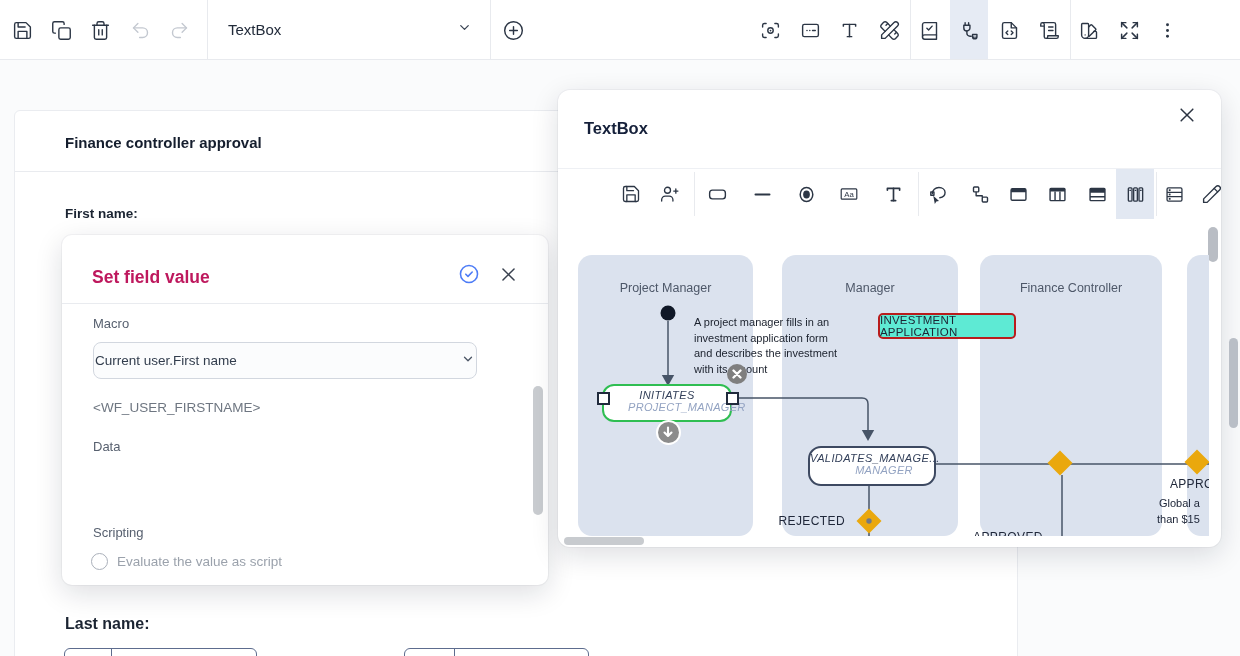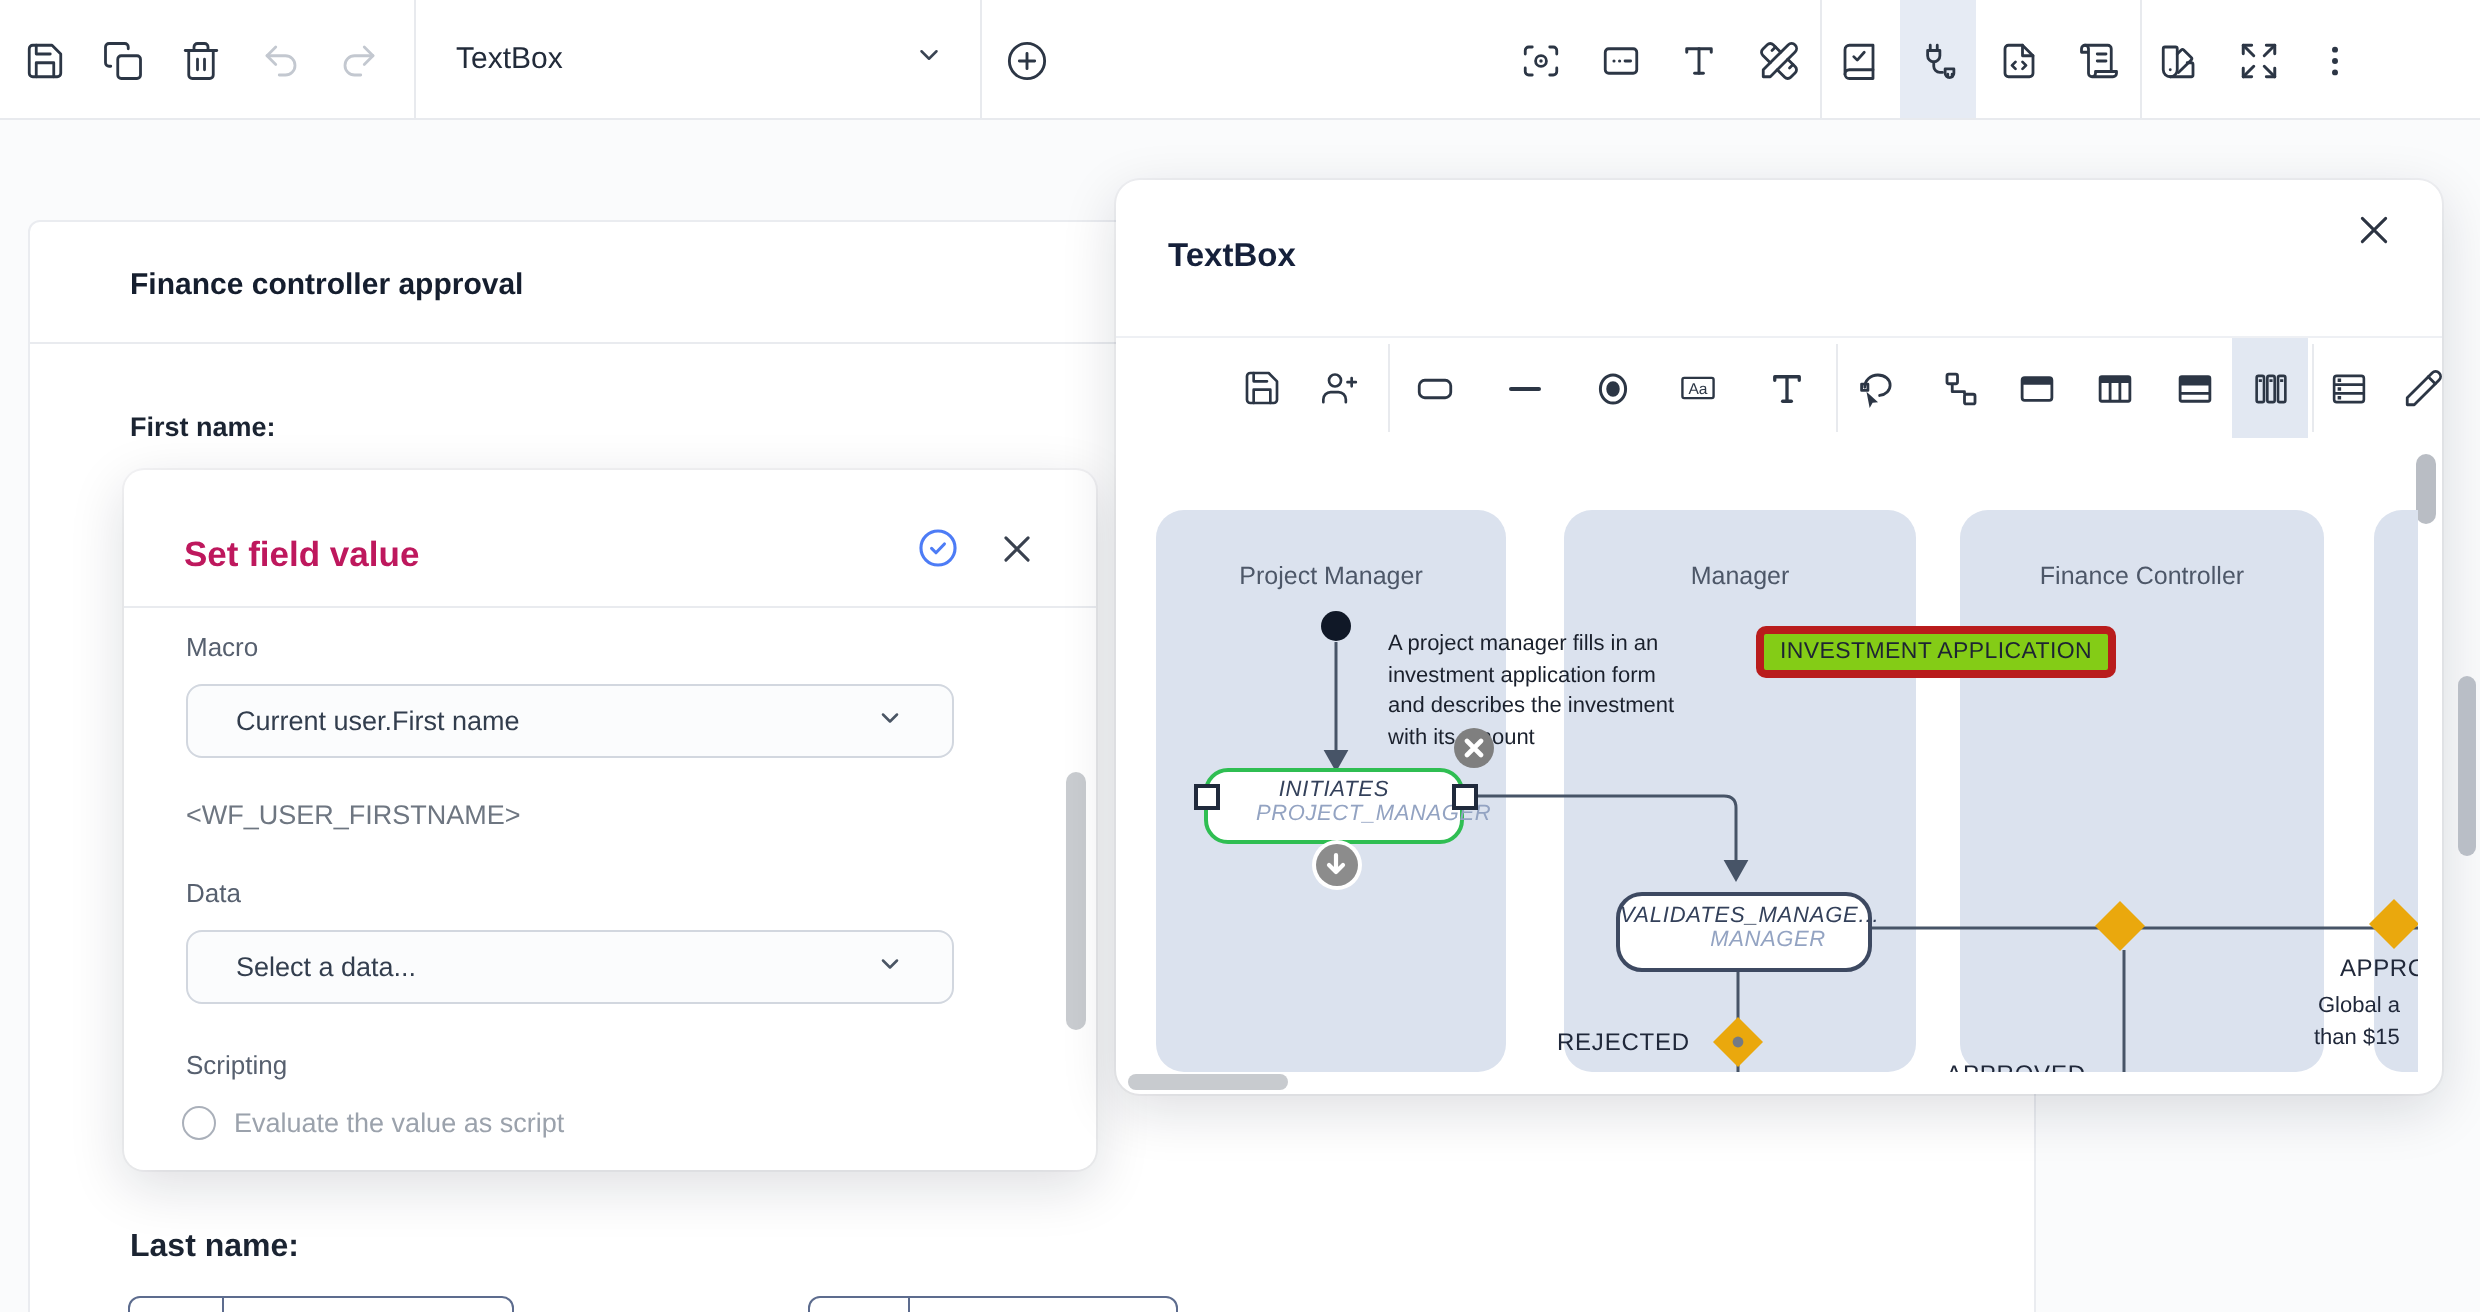--- a/index.html
+++ b/index.html
@@ -7,21 +7,21 @@
   body { position:relative; overflow:hidden; background:#fafbfc; font-family:"Liberation Sans",sans-serif; color:#1f2735; }
   .abs { position:absolute; }
   .icon-btn { display:flex; align-items:center; justify-content:center; color:#2c3645; cursor:pointer; }
   .icon-btn.disabled { color:#c3c8d0; }
   .icon-btn svg { display:block; }
   .sep { background:#e8eaee; width:1px; }
   .topbar { left:0; top:0; width:1240px; height:60px; background:#fff; border-bottom:1px solid #e8eaee; z-index:40; }
   .active-tile { background:#e6ebf4; }
   .card { background:#fff; border:1px solid #eaecf0; border-radius:6px 6px 0 0; }
   .dialog { background:#fff; border-radius:10px; box-shadow:0 8px 28px rgba(16,24,40,.14), 0 0 0 1px rgba(16,24,40,.04); }
-  .select { background:#fbfcfd; border:1px solid #d2d7df; border-radius:8px; display:flex; align-items:center; padding:0 24px; font-size:13.5px; color:#323d4d; cursor:pointer; }
+  .select { background:#fbfcfd; border:1px solid #d2d7df; border-radius:8px; display:flex; align-items:center; padding:0 1px; font-size:13.5px; color:#323d4d; cursor:pointer; }
   .select .chev { margin-left:auto; color:#4a5564; }
   .sect-label { font-size:13px; color:#57606f; }
   .lane { background:#dbe2ee; border-radius:14px; }
   .lane-label { font-size:12.5px; color:#4d5768; text-align:center; }
   .wf-node { background:#fff; text-align:center; z-index:3;font-style:italic; }
   .wf-node .l1 { font-size:11px; color:#33405a; letter-spacing:.4px; }
   .wf-node .l2 { font-size:11px; color:#93a3c2; letter-spacing:.3px;padding-left:24px; }
   .handle { width:13px; height:13px; background:#fff; border:2px solid #202a3c; z-index:5; }
   .nub { border-radius:50%; display:flex; align-items:center; justify-content:center; z-index:6; }
   .scroll-thumb { background:#c2c6cc; border-radius:6px; }
@@ -211,26 +211,20 @@
   <div class="abs sect-label" style="left:31px;top:81px">Macro</div>
   <div class="abs select" style="left:31px;top:107px;width:384px;height:37px">
     <span>Current user.First name</span>
     <span class="chev"><svg width="14" height="14" viewBox="0 0 24 24" fill="none" stroke="currentColor" stroke-width="2.2" stroke-linecap="round" stroke-linejoin="round">
           <path d="m6 9 6 6 6-6"></path>
         </svg></span>
   </div>
   <div class="abs" style="left:31px;top:165px;font-size:13.5px;color:#6e7681">&lt;WF_USER_FIRSTNAME&gt;</div>
 
   <div class="abs sect-label" style="left:31px;top:204px">Data</div>
-  <div class="abs select" style="left:31px;top:230px;width:384px;height:37px">
-    <span style="color:#333e4e">Select a data...</span>
-    <span class="chev"><svg width="14" height="14" viewBox="0 0 24 24" fill="none" stroke="currentColor" stroke-width="2.2" stroke-linecap="round" stroke-linejoin="round">
-          <path d="m6 9 6 6 6-6"></path>
-        </svg></span>
-  </div>
 
   <div class="abs sect-label" style="left:31px;top:290px">Scripting</div>
   <div class="abs" style="left:29px;top:318px;width:17px;height:17px;border:1.5px solid #aab0ba;border-radius:50%;background:#fff"></div>
   <div class="abs" style="left:55px;top:319px;font-size:13.5px;color:#9ba2ac">Evaluate the value as script</div>
 
   <div class="abs scroll-thumb" style="left:471px;top:151px;width:10px;height:129px;background:#c9ccd0"></div>
 </div>
 
 <div class="abs dialog" style="left:558px;top:90px;width:663px;height:457px;border-radius:12px;overflow:hidden;z-index:30">
   <div class="abs" style="left:26px;top:29px;font-size:16.5px;font-weight:700;color:#15203a">TextBox</div>
@@ -374,21 +368,21 @@
       <polygon points="639,224.5 651.5,237 639,249.5 626.5,237" fill="#eaa80d"></polygon>
       <polygon points="311,283.5 323.5,296 311,308.5 298.5,296" fill="#eaa80d"></polygon>
       <circle cx="311" cy="296" r="2.7" fill="#737a85"></circle>
     </svg>
 
     <div class="abs" style="left:136px;top:90px;width:160px;font-size:11px;line-height:15.5px;font-weight:500;color:#1a202c;white-space:pre-line;z-index:4">A project manager fills in an
 investment application form
 and describes the investment
 with its amount</div>
 
-    <div class="abs" style="left:320px;top:88px;width:180px;height:26px;border:4px solid #b91c1c;border-radius:5px;background:#84cc16;display:flex;align-items:center;justify-content:center;font-size:11.5px;font-weight:500;letter-spacing:.2px;color:#1d2433;z-index:3">INVESTMENT APPLICATION</div>
+    <div class="abs" style="left:320px;top:88px;width:138px;height:26px;border:2px solid #b91c1c;border-radius:5px;background:#5eead4;display:flex;align-items:center;justify-content:center;font-size:11.5px;font-weight:500;letter-spacing:.2px;color:#1d2433;z-index:3">INVESTMENT APPLICATION</div>
 
     <div class="wf-node abs" style="left:44px;top:159px;width:130px;height:38px;border:2px solid #2fbe52;border-radius:12px;padding-top:3px">
       <div class="l1">INITIATES</div>
       <div class="l2">PROJECT_MANAGER</div>
     </div>
     <div class="abs handle" style="left:38.5px;top:166.5px"></div>
     <div class="abs handle" style="left:167.5px;top:166.5px"></div>
     <div class="abs nub" style="left:169px;top:139px;width:20px;height:20px;background:#7f7f7f">
       <svg width="10" height="10" viewBox="0 0 10 10" fill="none" stroke="#fff" stroke-width="2.3" stroke-linecap="round">
           <path d="M1.5 1.5l7 7M8.5 1.5l-7 7"></path>

